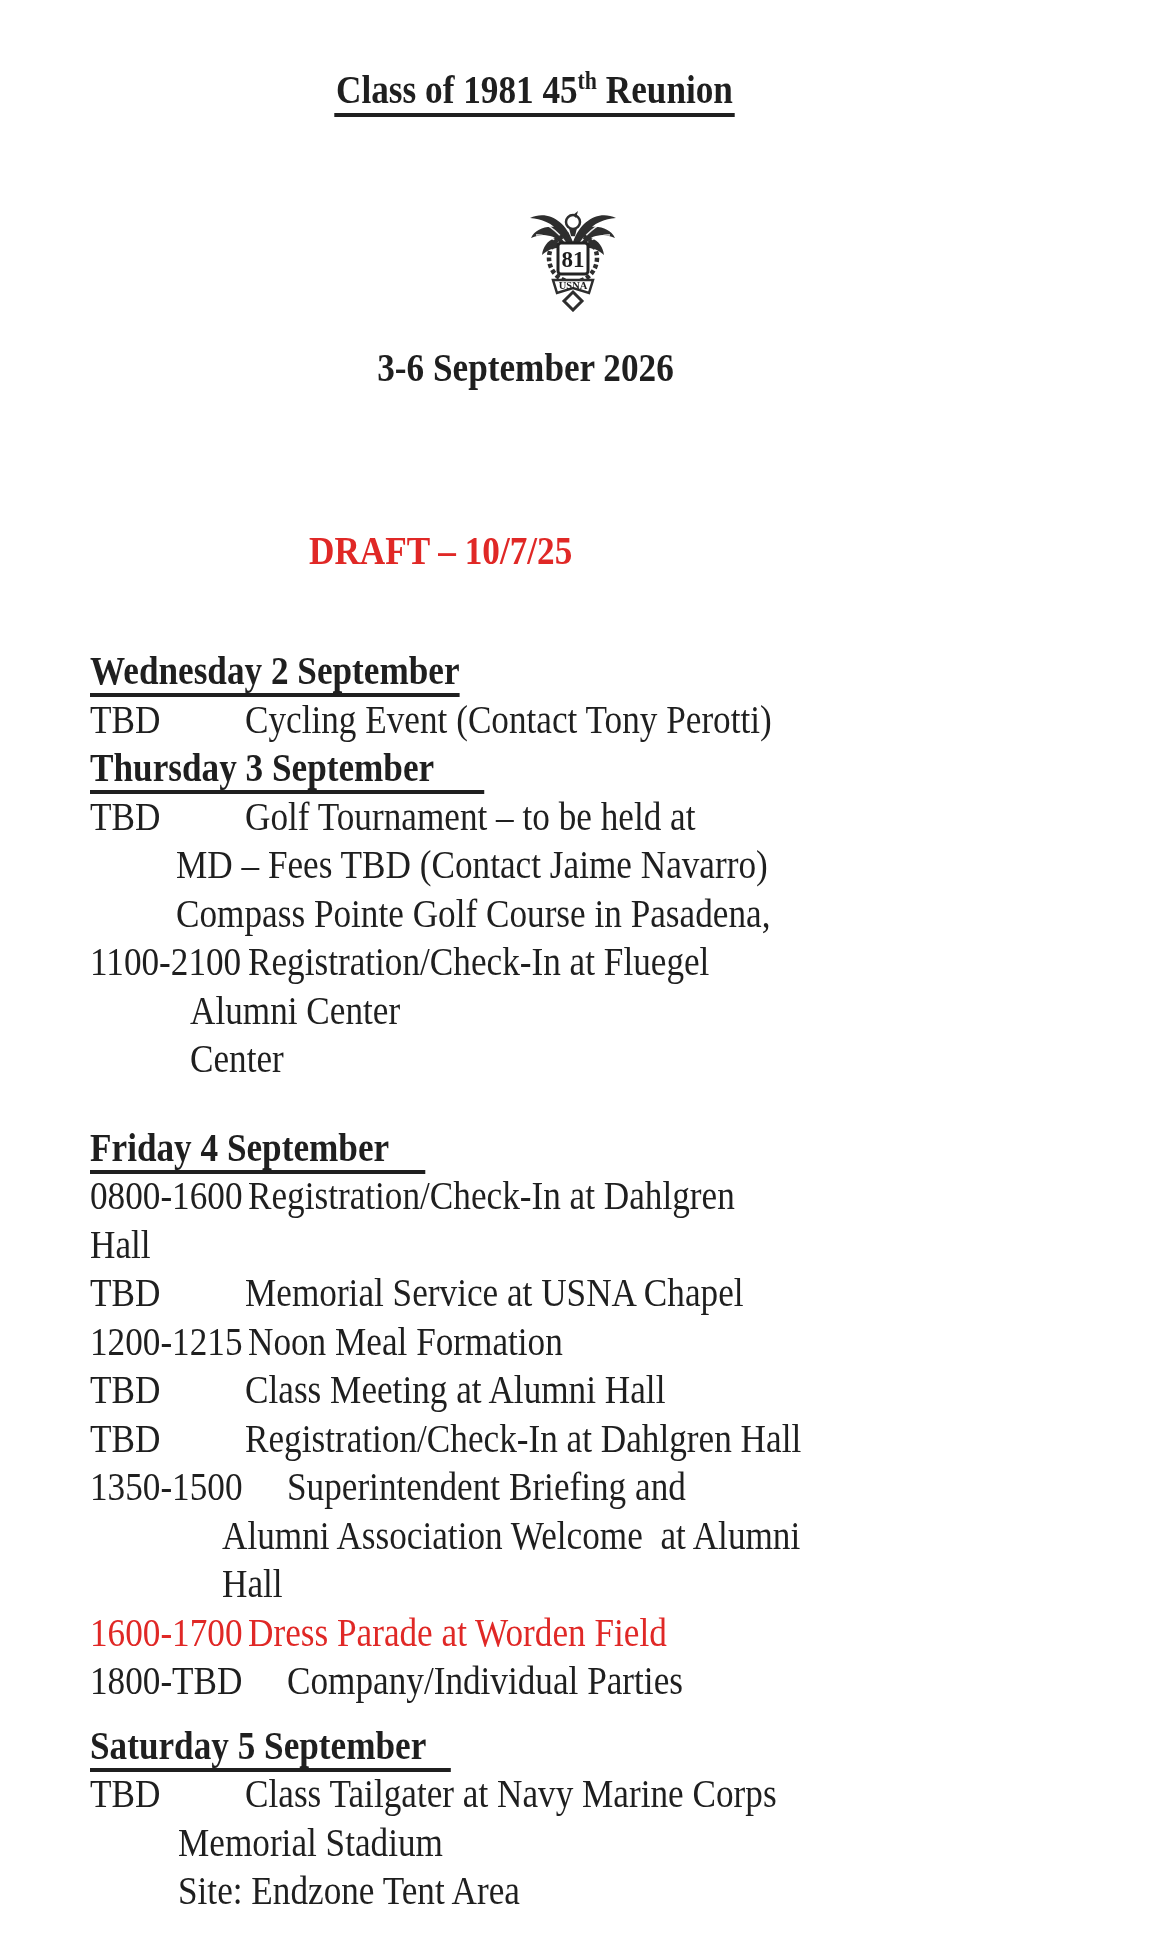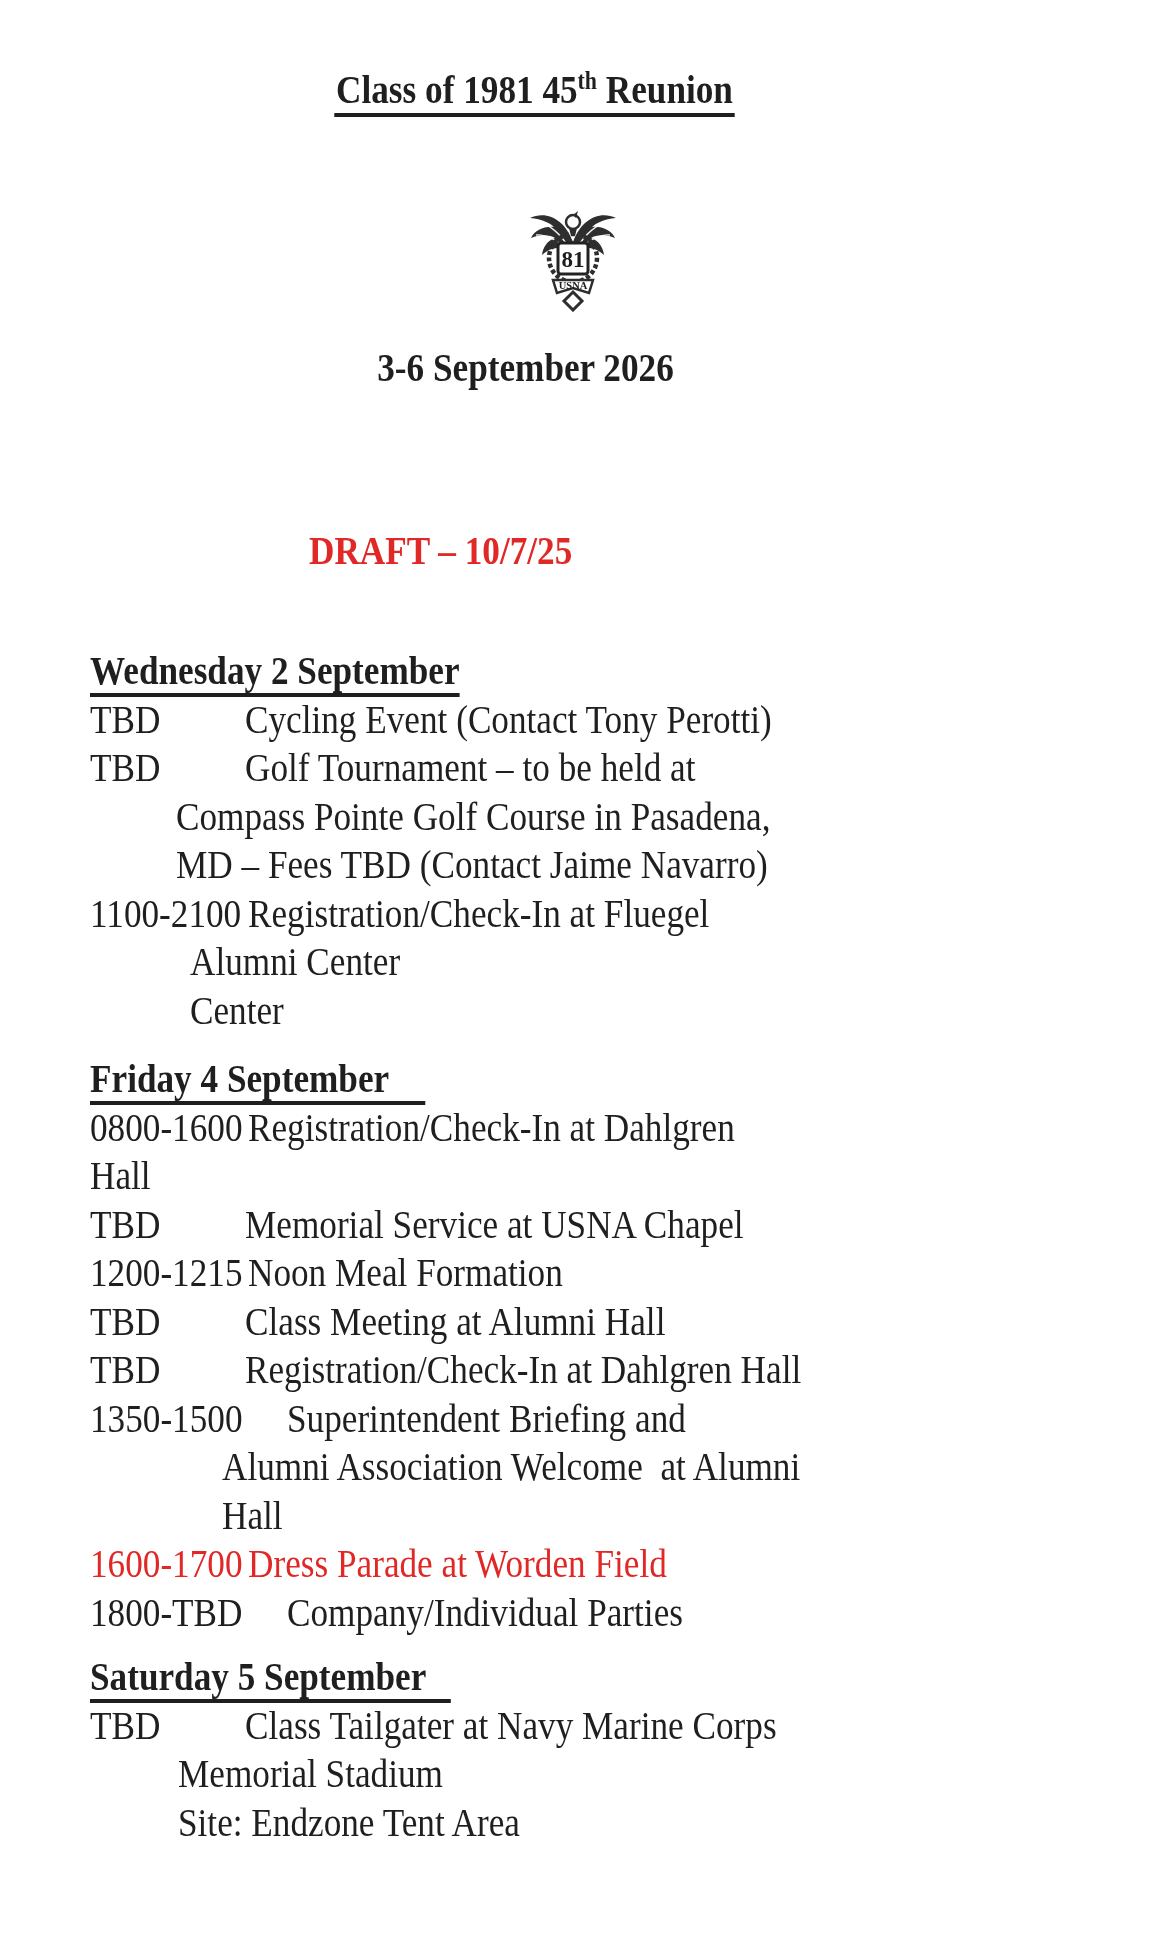--- a/index.html
+++ b/index.html
@@ -82,41 +82,44 @@
   </div>
 
   <div class="schedule" id="schedule">
       <div class="line heading">
         <span class="t sx"><span class="hwrap"><span>Wednesday 2 September</span></span></span>
       </div>
       <div class="line event">
         <span class="t sx">TBD</span>
         <span class="d sx" style="left: 245px;">Cycling Event (Contact Tony Perotti)</span>
       </div>
+      <div class="line heading">
+        <span class="t sx"><span class="hwrap"><span>Thursday 3 September</span><span class="trail" style="width: 57px;"></span></span></span>
+      </div>
       <div class="line event">
         <span class="t sx">TBD</span>
         <span class="d sx" style="left: 245px;">Golf Tournament – to be held at</span>
       </div>
       <div class="line cont">
-        <span class="d sx" style="left: 176px;">Compass Pointe Golf Course in Pasadena,</span>
+        <span class="d sx" style="left: 176px;">MD – Fees TBD (Contact Jaime Navarro)</span>
       </div>
       <div class="line cont">
-        <span class="d sx" style="left: 176px;">MD – Fees TBD (Contact Jaime Navarro)</span>
+        <span class="d sx" style="left: 176px;">Compass Pointe Golf Course in Pasadena,</span>
       </div>
       <div class="line event">
         <span class="t sx">1100-2100</span>
         <span class="d sx" style="left: 248px;">Registration/Check-In at Fluegel</span>
       </div>
       <div class="line cont">
         <span class="d sx" style="left: 190px;">Alumni Center</span>
       </div>
       <div class="line cont">
         <span class="d sx" style="left: 190px;">Center</span>
       </div>
-      <div class="line heading" style="margin-top: 20px;">
+      <div class="line heading" style="margin-top: 40px;">
         <span class="t sx"><span class="hwrap"><span>Friday 4 September</span><span class="trail" style="width: 41px;"></span></span></span>
       </div>
       <div class="line event">
         <span class="t sx">0800-1600</span>
         <span class="d sx" style="left: 248px;">Registration/Check-In at Dahlgren</span>
       </div>
       <div class="line cont">
         <span class="d sx" style="left: 90px;">Hall</span>
       </div>
       <div class="line event">

